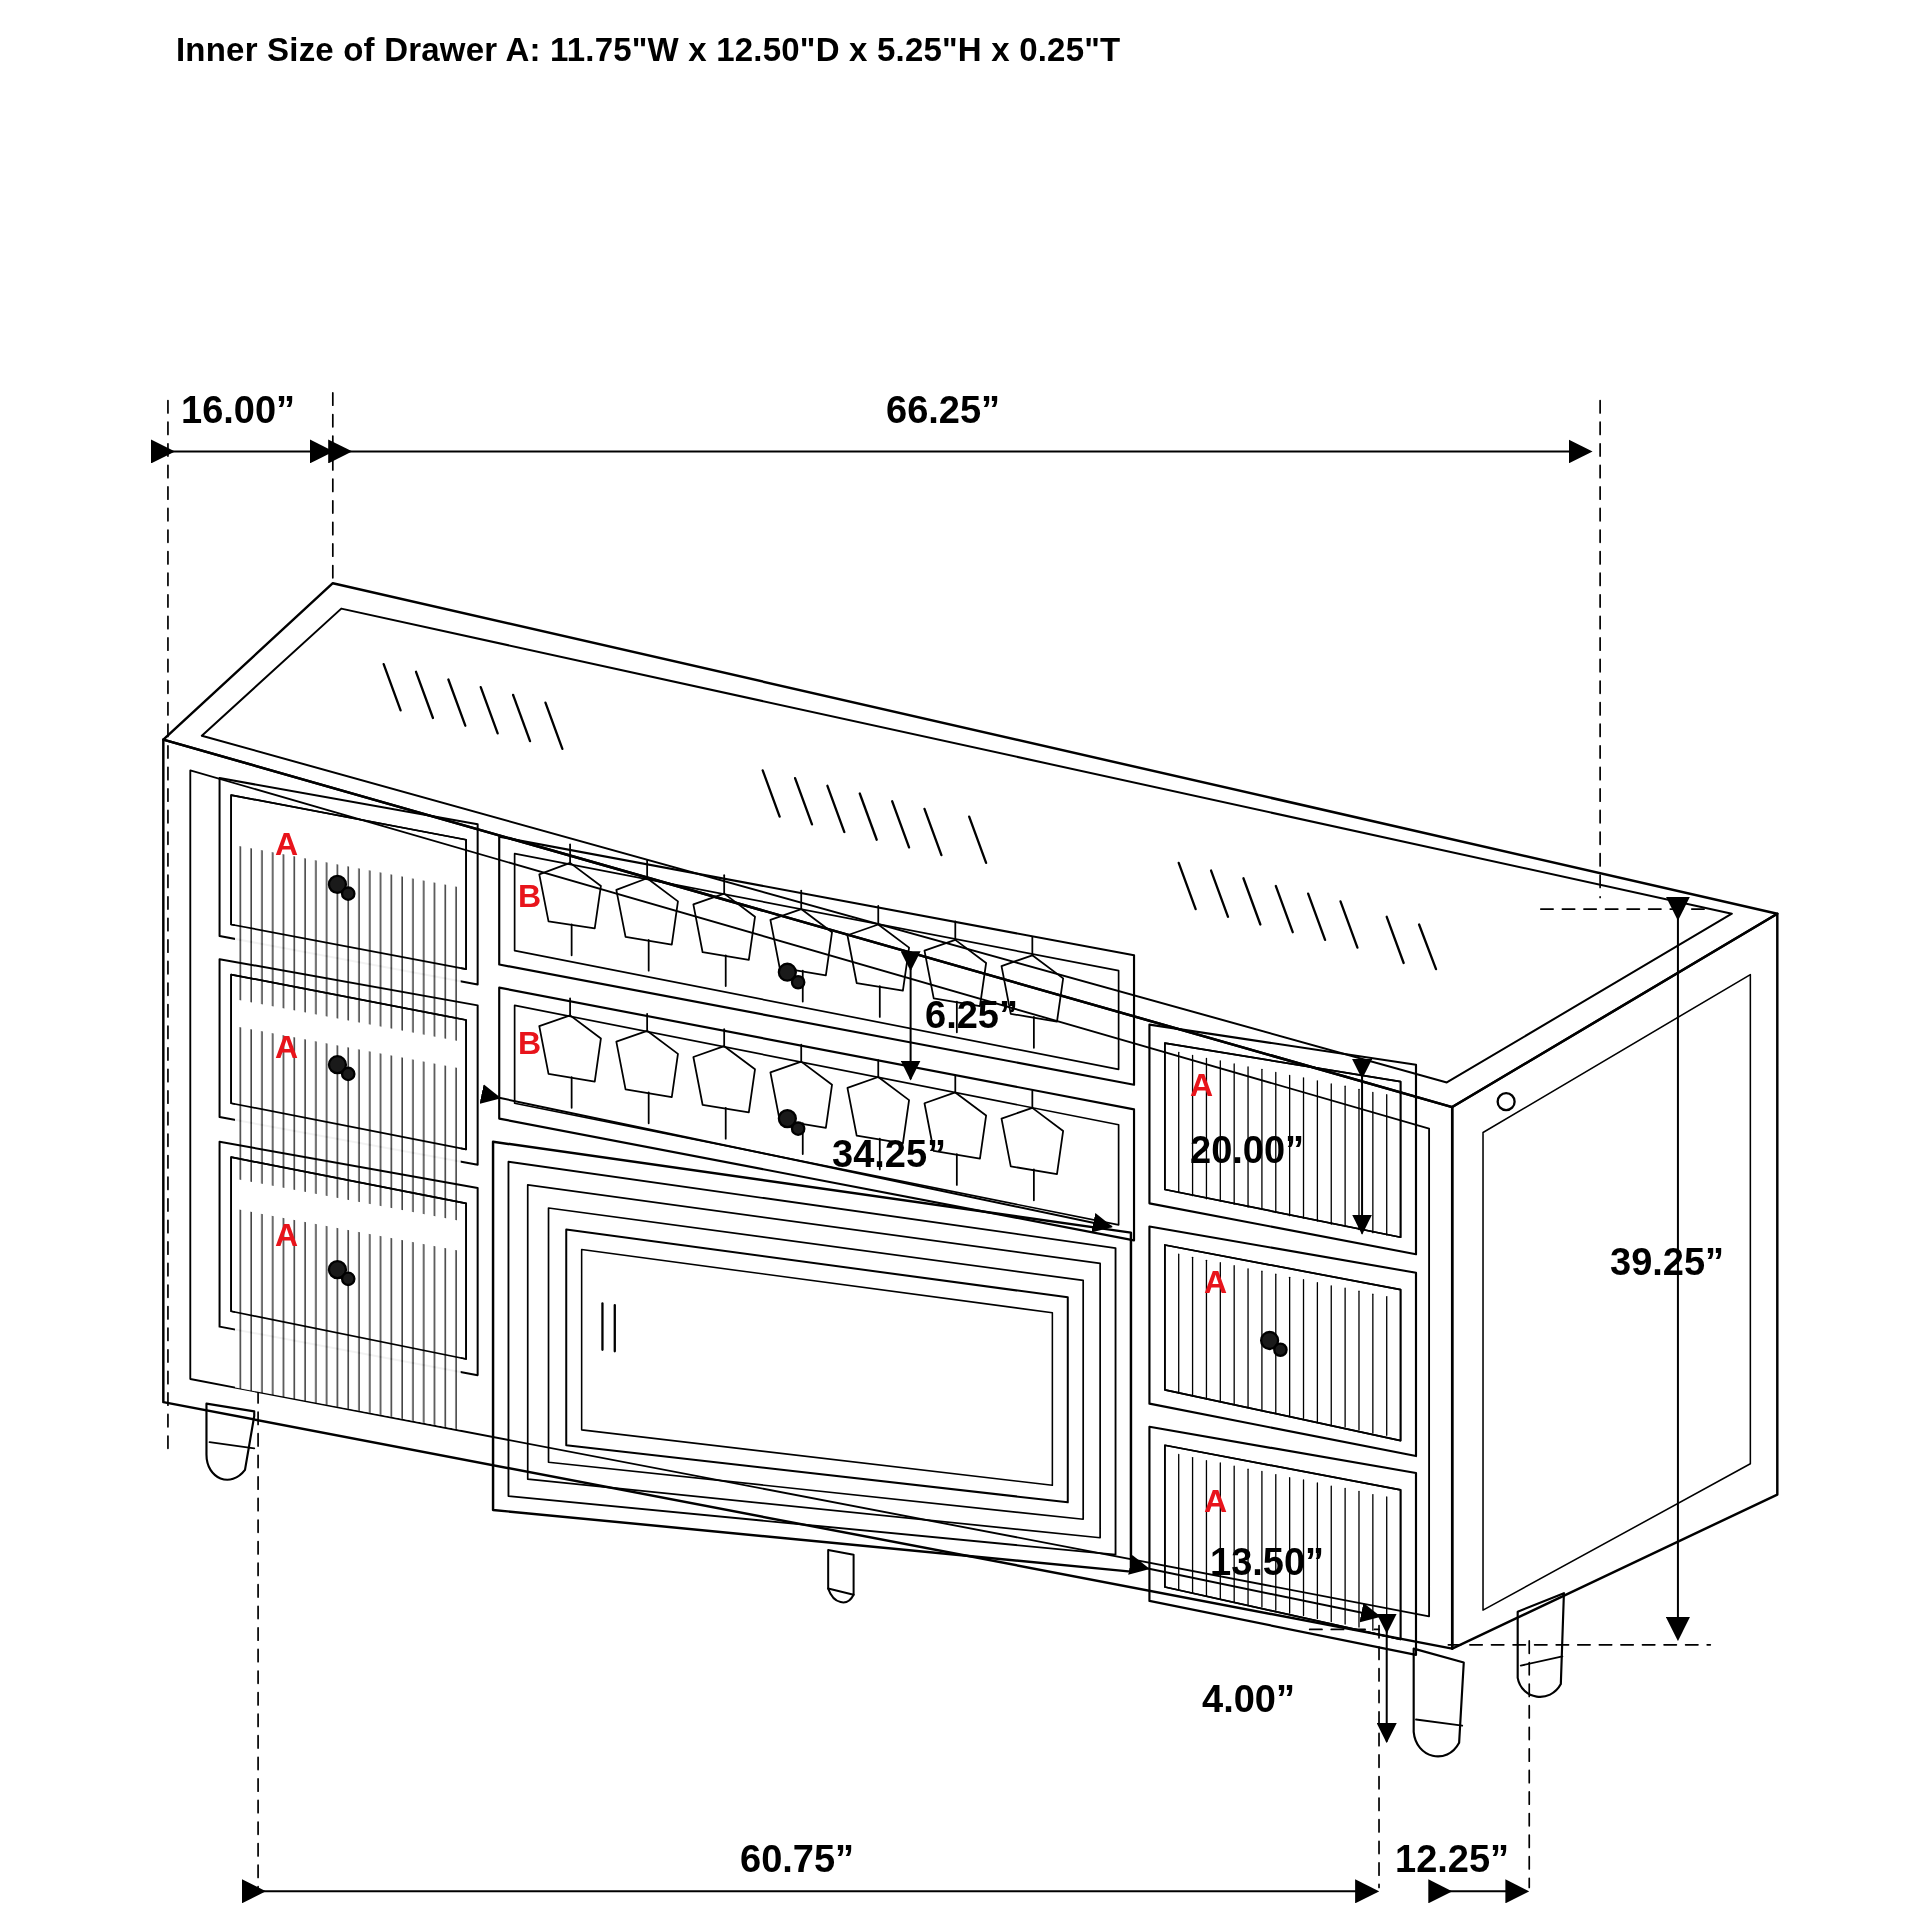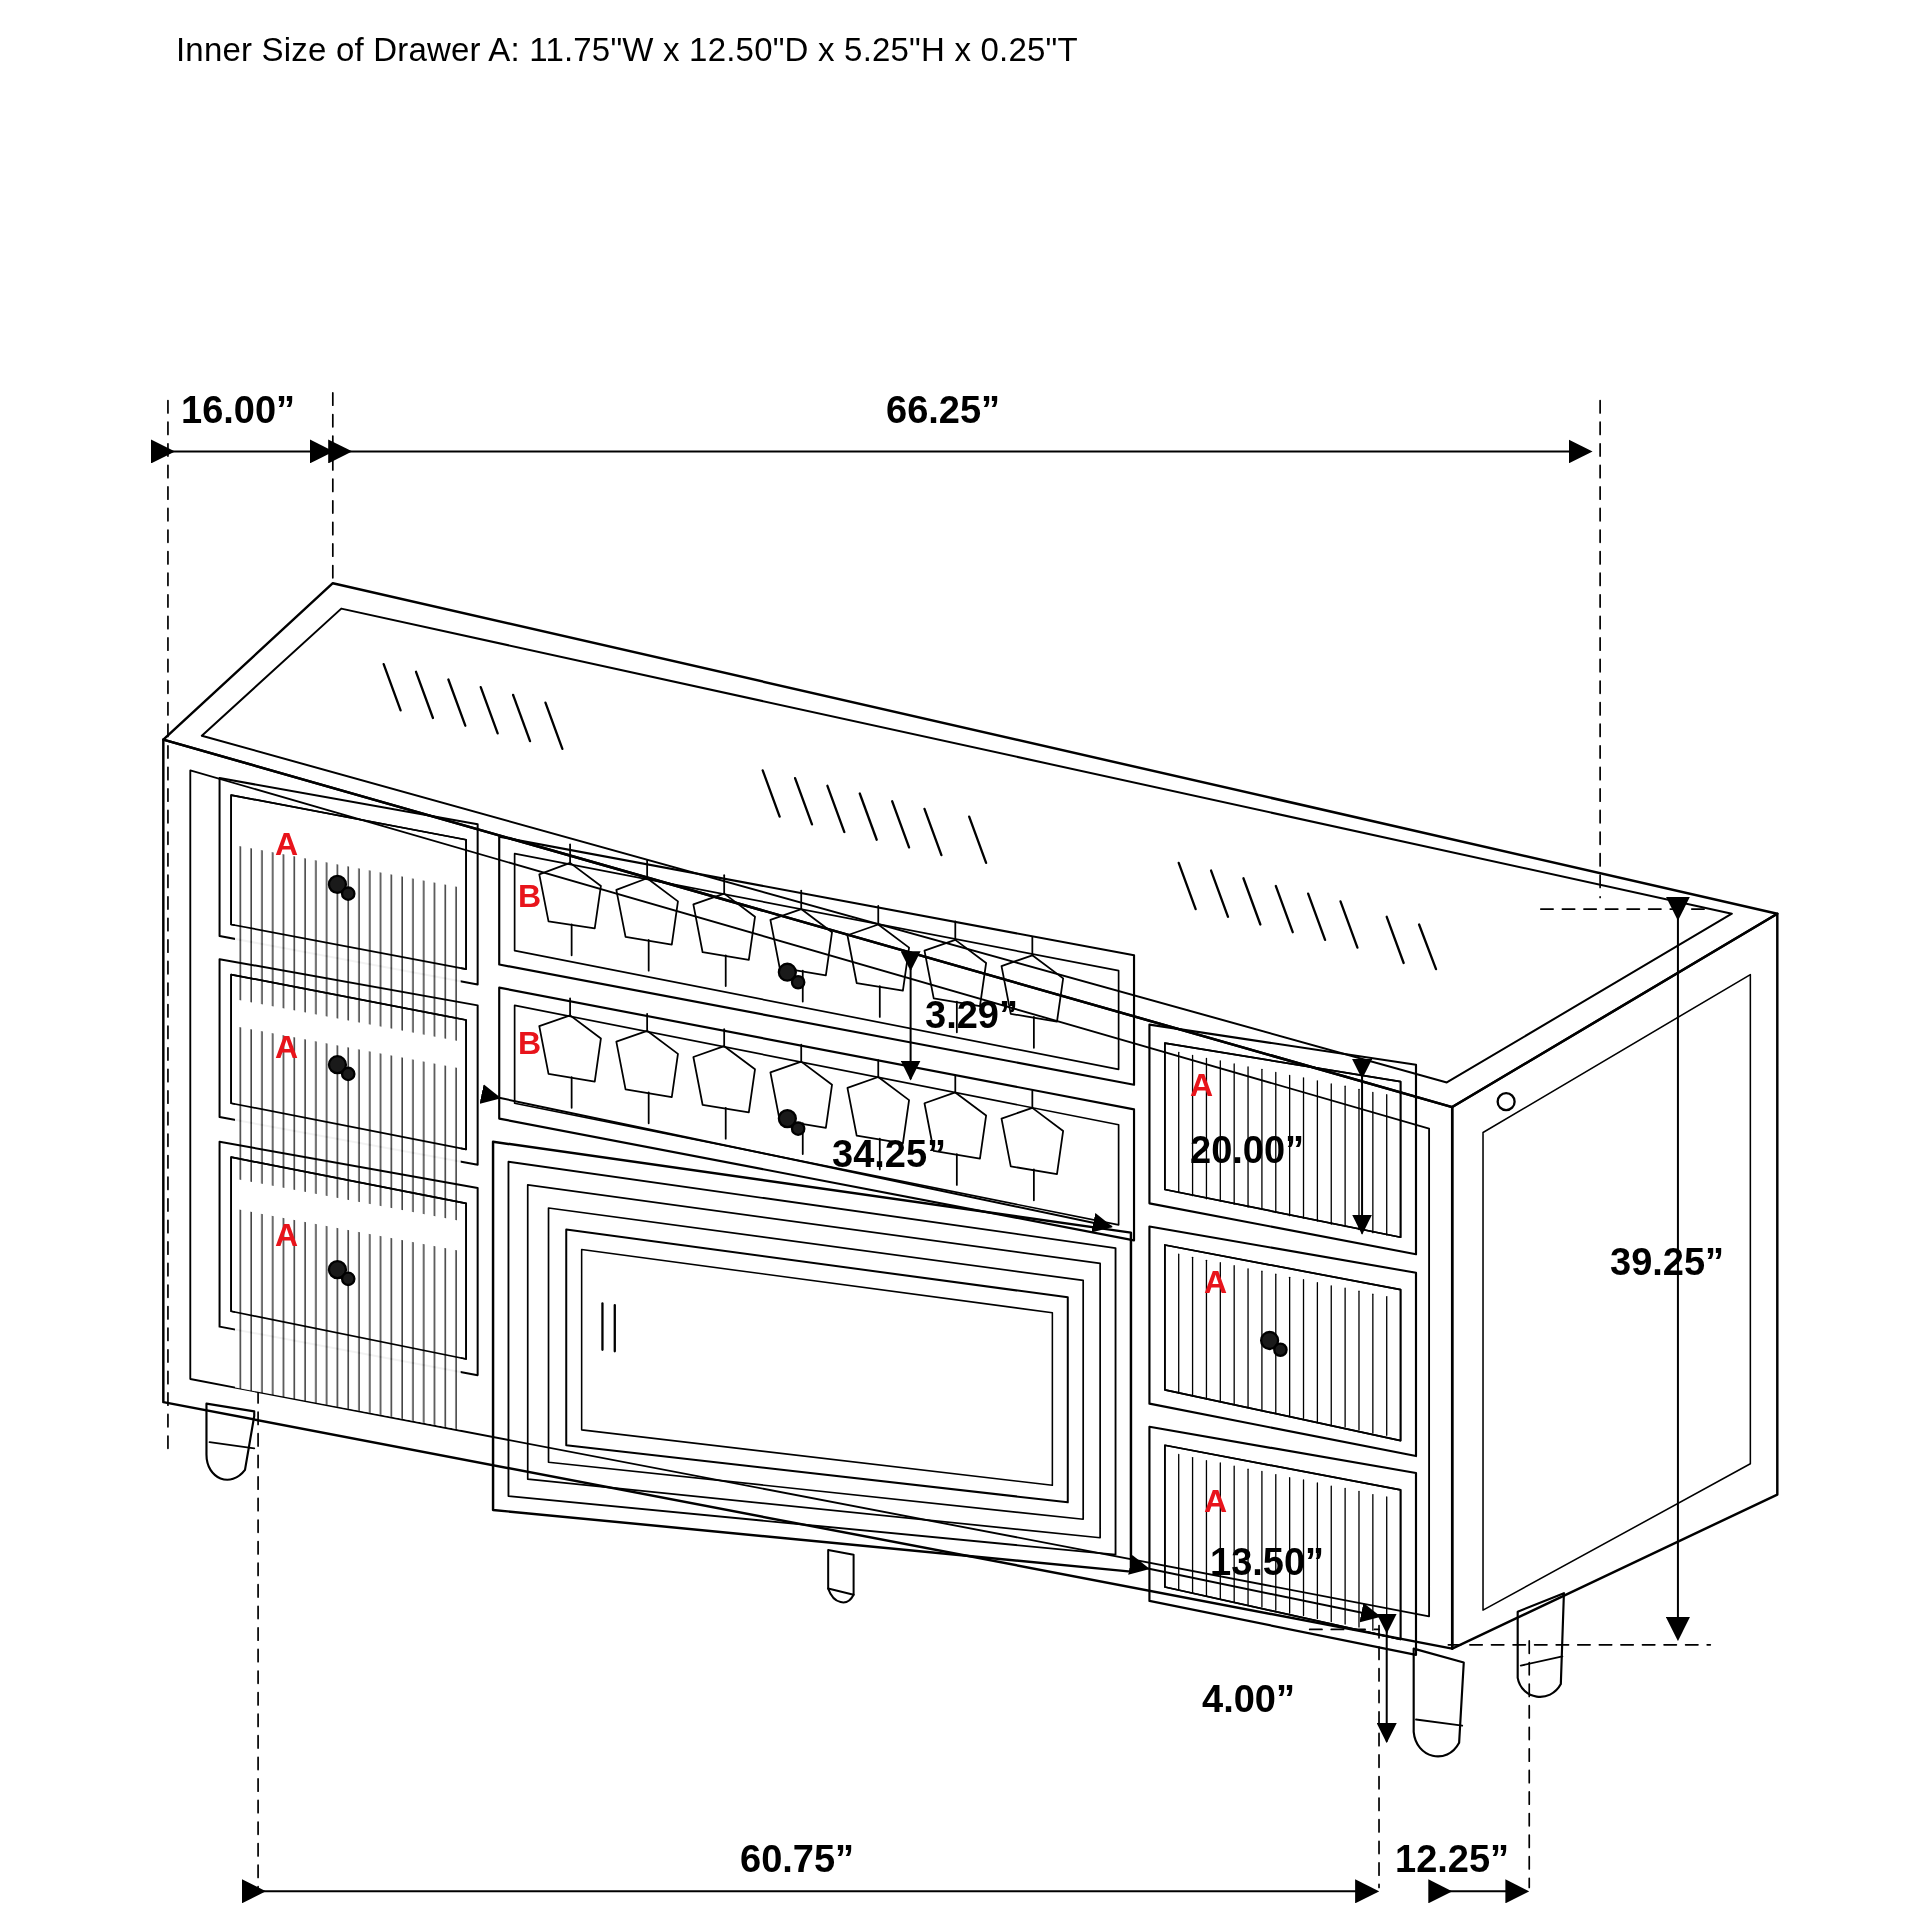--- a/index.html
+++ b/index.html
@@ -7,21 +7,21 @@
     width:1926px; height:1926px;
     background:#ffffff;
     font-family:"Liberation Sans", sans-serif;
     overflow:hidden;
     position:relative;
   }
   #stage { position:absolute; left:0; top:0; width:1926px; height:1926px; }
   svg { display:block; }
   .note {
     position:absolute;
-    font-weight:normal;
+    font-weight:bold;
     color:#000;
     white-space:nowrap;
     letter-spacing:0.2px;
   }
   .note1 { left:176px; top:31px;  font-size:33px; }
   .note2 { left:176px; top:96px; font-size:33px; }
   .dimlbl {
     position:absolute;
     font-weight:bold;
     color:#000;
@@ -48,21 +48,21 @@
 </head>
 <body>
 
 <div id="stage">
 
   <div class="note note1">Inner Size of Drawer A: 11.75"W x 12.50"D x 5.25"H x 0.25"T</div>
 
   <div class="dimlbl lbl-16">16.00”</div>
   <div class="dimlbl lbl-6625">66.25”</div>
   <div class="dimlbl lbl-3925">39.25”</div>
-  <div class="dimlbl lbl-625">3.29”</div>
+  <div class="dimlbl lbl-625">6.25”</div>
   <div class="dimlbl lbl-3425">34.25”</div>
   <div class="dimlbl lbl-1000">20.00”</div>
   <div class="dimlbl lbl-1350">13.50”</div>
   <div class="dimlbl lbl-400">4.00”</div>
   <div class="dimlbl lbl-6075">60.75”</div>
   <div class="dimlbl lbl-1225">12.25”</div>
 
   <div class="tag" style="left:275px; top:826px;">A</div>
   <div class="tag" style="left:275px; top:1029px;">A</div>
   <div class="tag" style="left:275px; top:1217px;">A</div>

